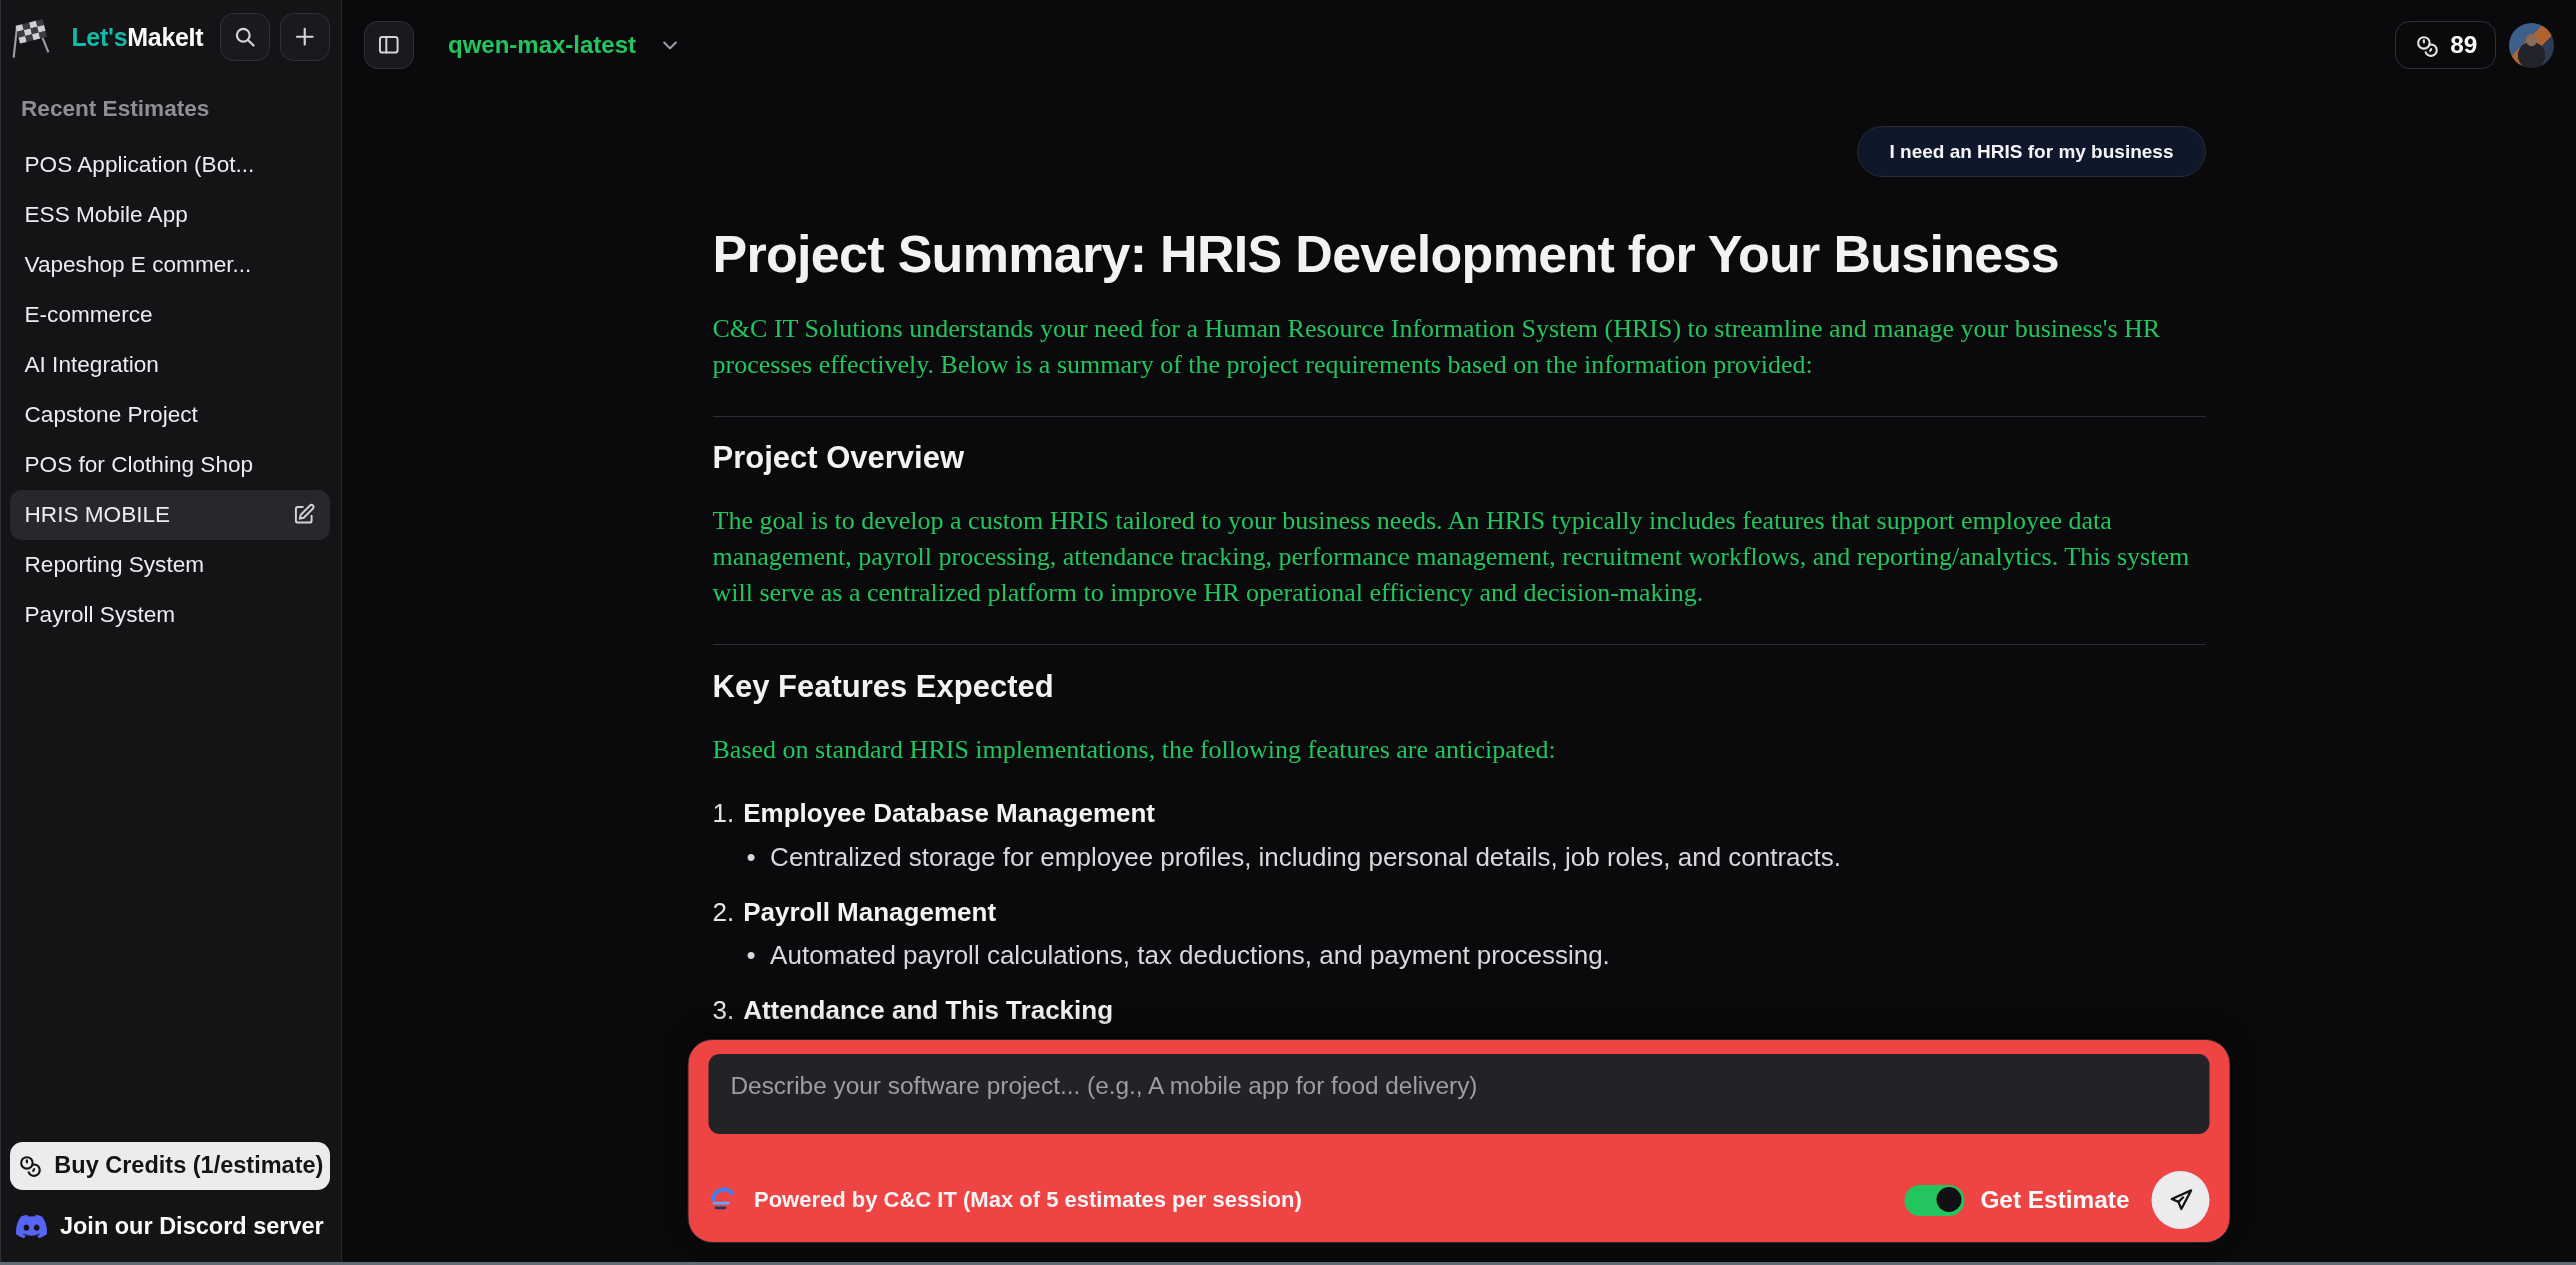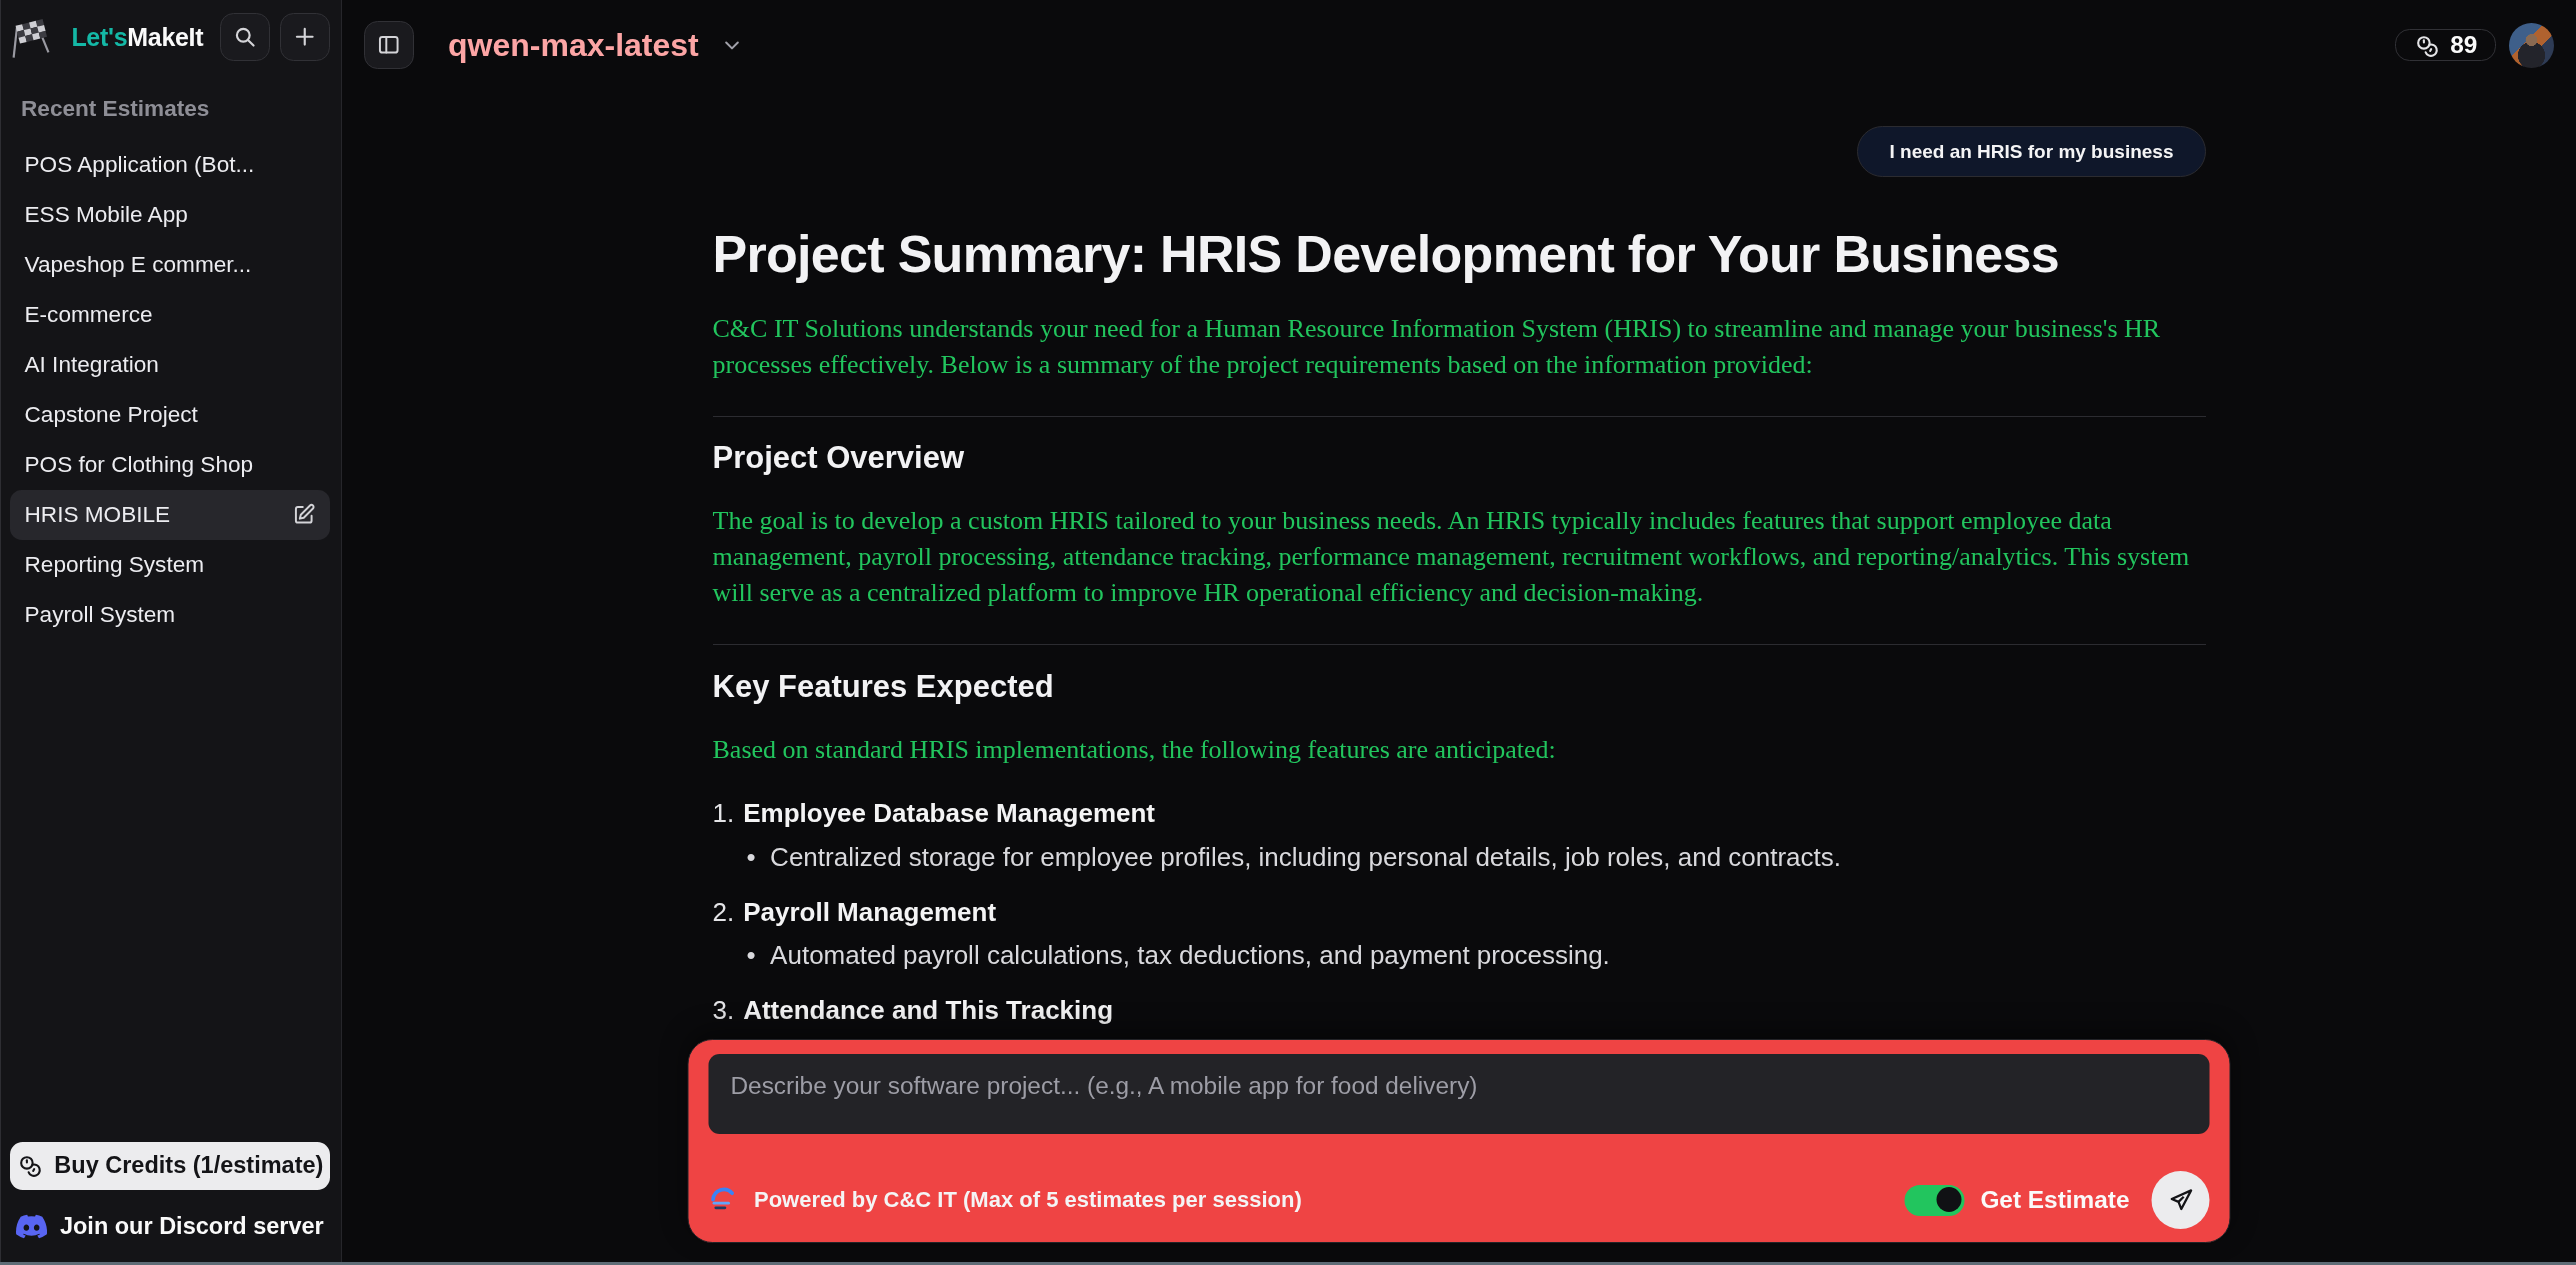--- a/index.html
+++ b/index.html
@@ -62,26 +62,26 @@
   .buy-btn svg { stroke:#141417; }
   .discord-row {
     margin:23.5px auto 5.4px; display:flex; align-items:center; justify-content:center; gap:12.7px;
     font-size:23.5px; font-weight:700; color:#fafafa; cursor:pointer;
   }
 
   
   .main { flex:1; display:flex; flex-direction:column; position:relative; background:#0a0a0c; }
   .topbar { height:90px; display:flex; align-items:center; padding:0 22px; flex:none; }
   .model-select { display:flex; align-items:center; gap:23.5px; margin-left:34px; cursor:pointer; }
-  .model-name { color:#fca5a5; font-weight:800; font-size:32px; }
+  .model-name { color:#22c55e; font-weight:800; font-size:24px; }
   .topbar-spacer { flex:1; }
   .credits-pill {
     display:flex; align-items:center; gap:11px;
     border:0.9px solid #313136; border-radius:14.5px;
-    height:32px; padding:0 18px; cursor:pointer;
+    height:48px; padding:0 18px; cursor:pointer;
   }
   .credits-pill svg { stroke:#e4e4e7; }
   .credits-count { font-size:24.4px; font-weight:700; color:#fafafa; }
   .avatar {
     width:45px; height:45px; border-radius:50%; margin-left:12.7px; cursor:pointer;
     background:
       radial-gradient(circle at 50% 38%, #8a6a52 0 16%, transparent 17%),
       radial-gradient(circle at 50% 72%, #23242b 0 34%, transparent 35%),
       linear-gradient(135deg, #3e5f8a 0 40%, #b0622f 40% 62%, #2e3b55 62%);
     overflow:hidden;

